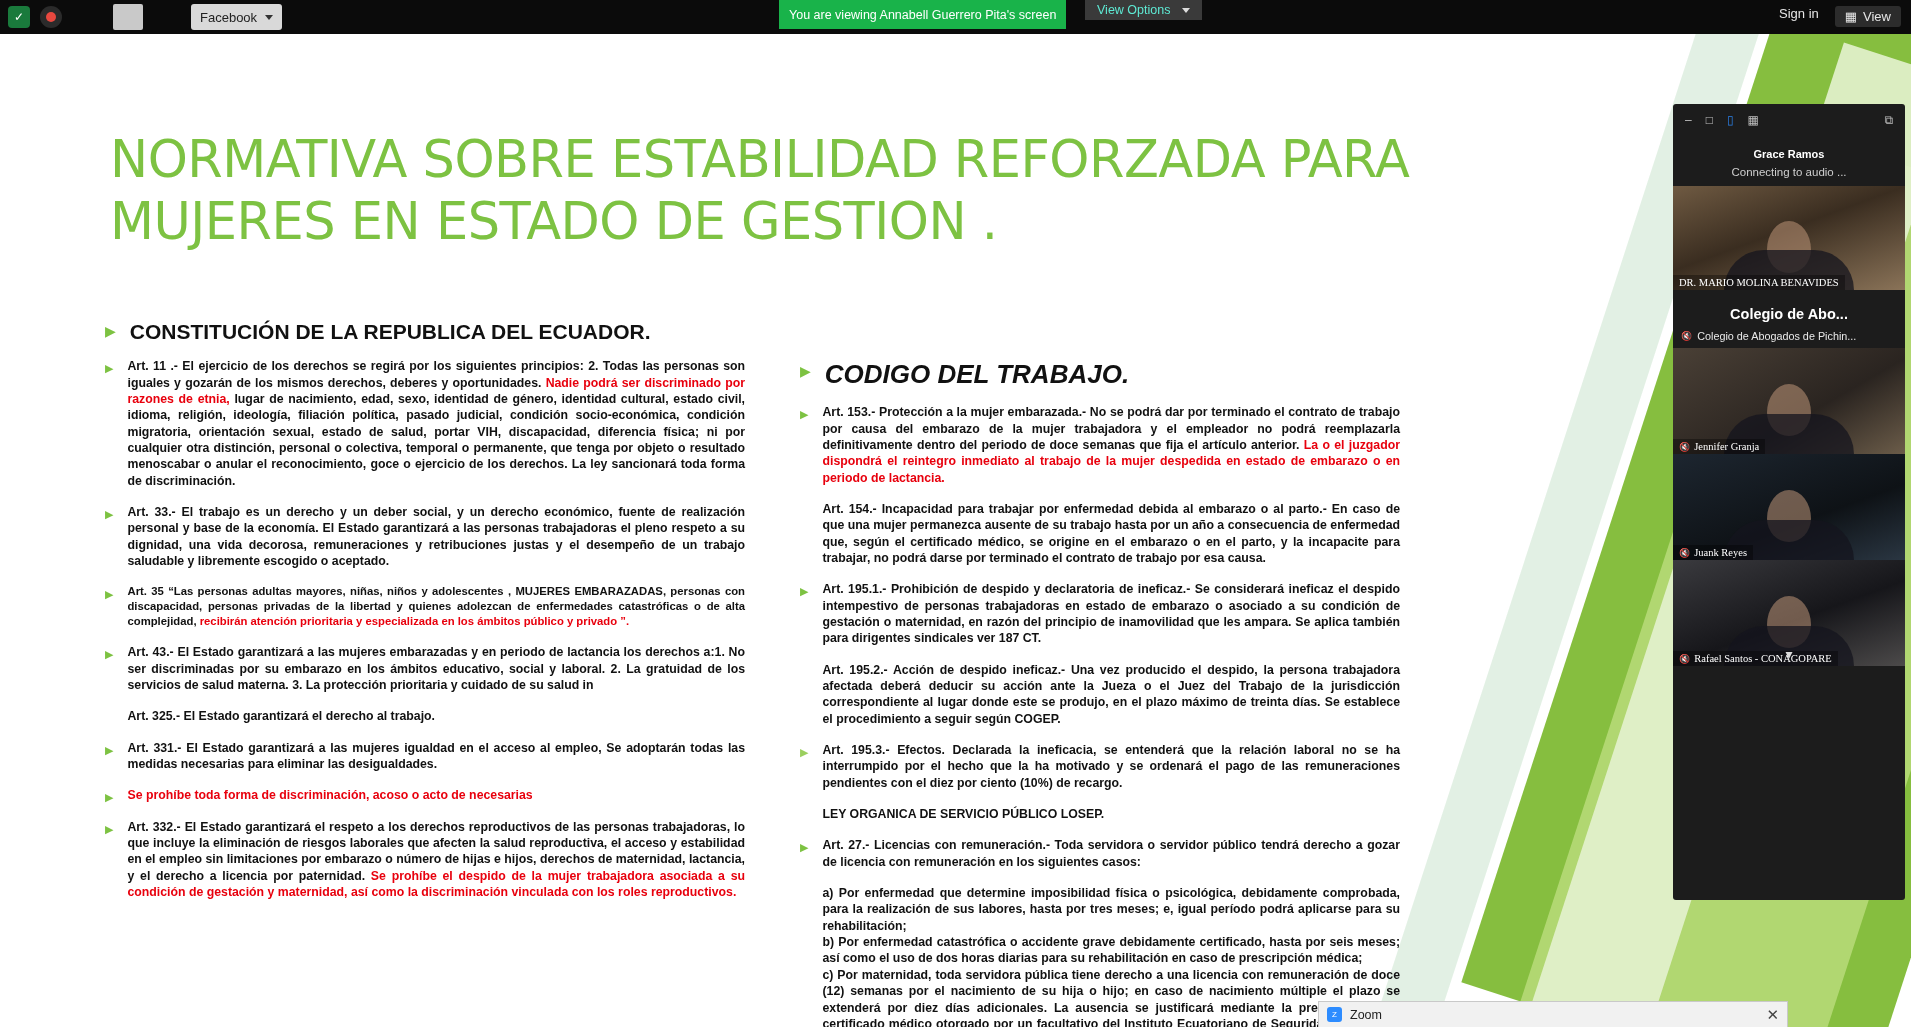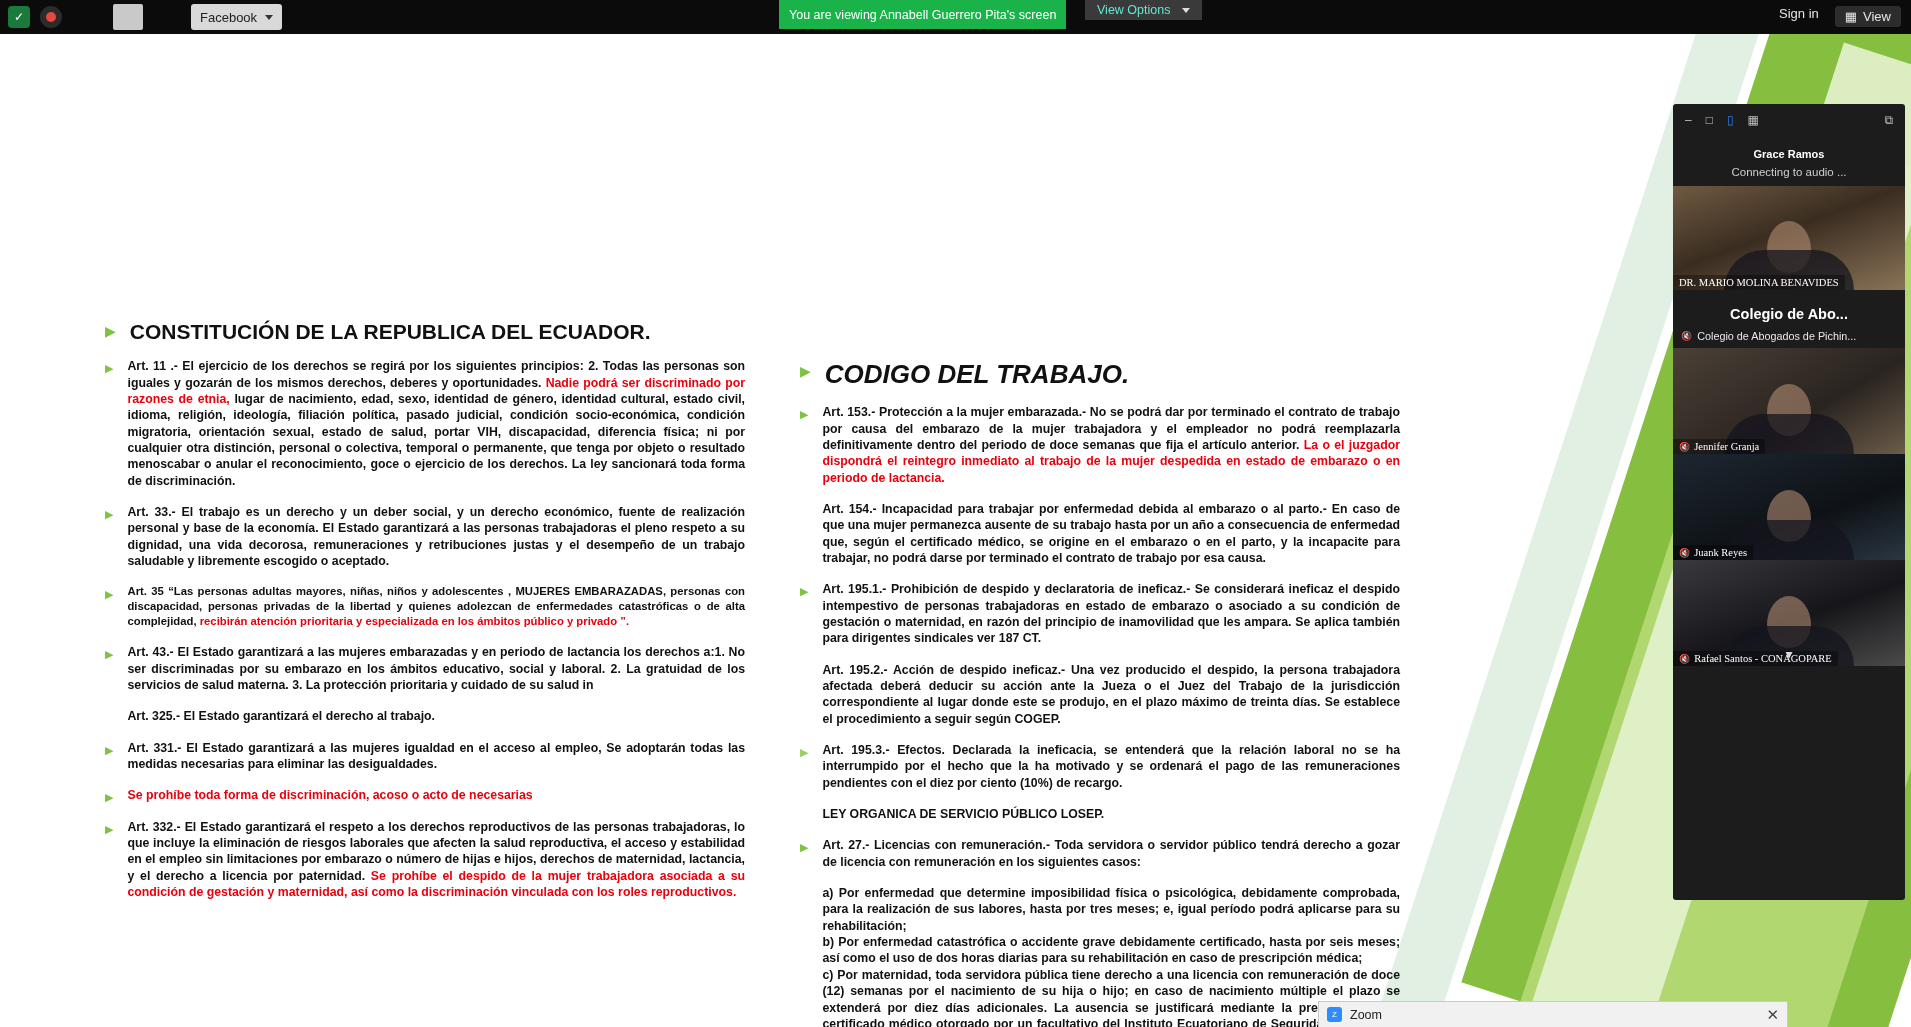--- a/index.html
+++ b/index.html
@@ -158,20 +158,21 @@
 
 <div class="stage">
 
   <div class="deco">
     <div class="g1"></div>
       <div class="g2"></div>
       <div class="g3"></div>
       <div class="g4"></div>
   </div>
 
+  <div class="slide-title">NORMATIVA SOBRE ESTABILIDAD REFORZADA PARA MUJERES EN ESTADO DE GESTION .</div>
 
   <div class="col-left">
     <div class="head-row">
       <span class="bullet">▶</span>
       <span class="sec-head">CONSTITUCIÓN DE LA REPUBLICA DEL ECUADOR.</span>
     </div>
 
     <div class="item">
       <span class="bullet sm">▶</span>
       <div class="txt"><span>Art. 11 .- El ejercicio de los derechos se regirá por los siguientes principios: 2. Todas las personas son iguales y gozarán de los mismos derechos, deberes y oportunidades. </span><span class="red">Nadie podrá ser discriminado por razones de etnia,</span><span> lugar de nacimiento, edad, sexo, identidad de género, identidad cultural, estado civil, idioma, religión, ideología, filiación política, pasado judicial, condición socio-económica, condición migratoria, orientación sexual, estado de salud, portar VIH, discapacidad, diferencia física; ni por cualquier otra distinción, personal o colectiva, temporal o permanente, que tenga por objeto o resultado menoscabar o anular el reconocimiento, goce o ejercicio de los derechos. La ley sancionará toda forma de discriminación.</span></div>

